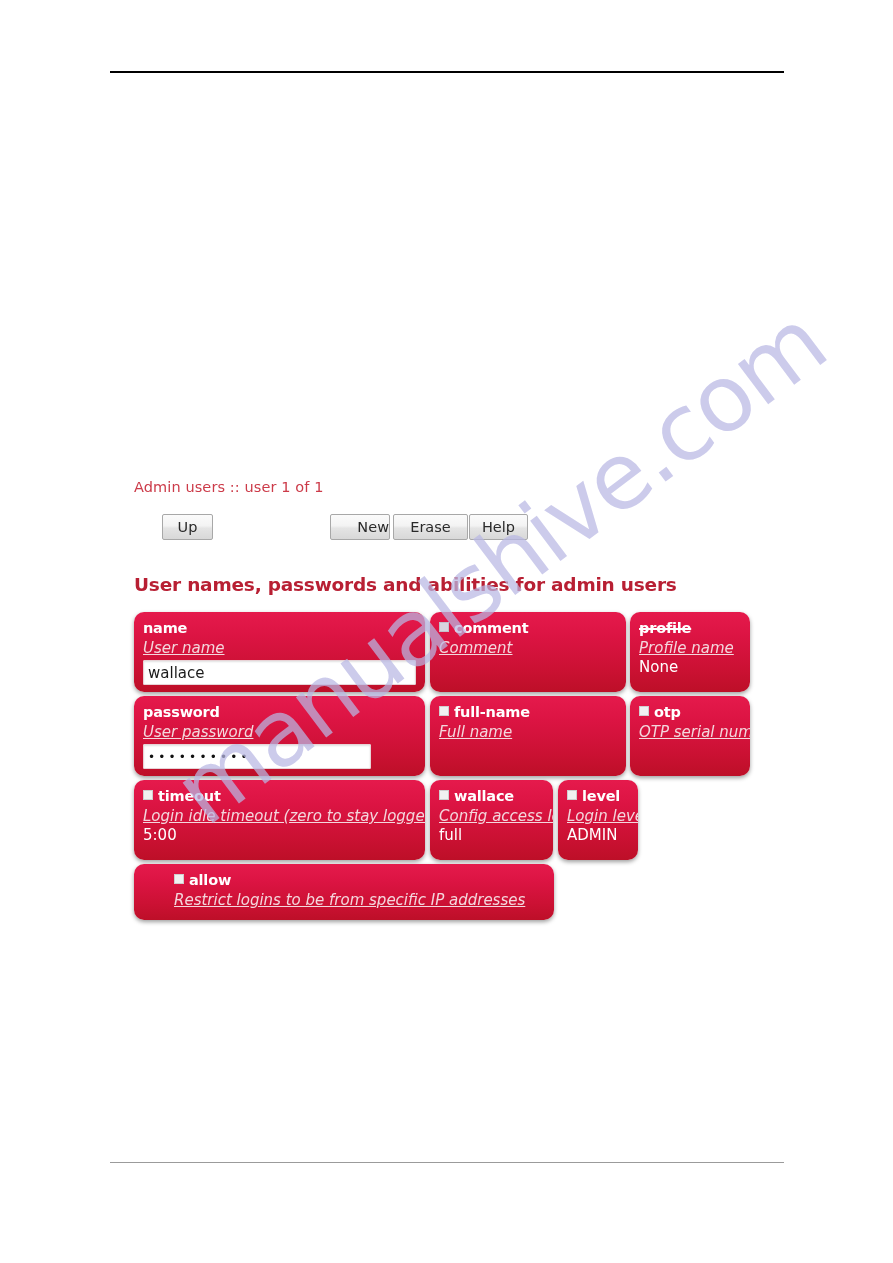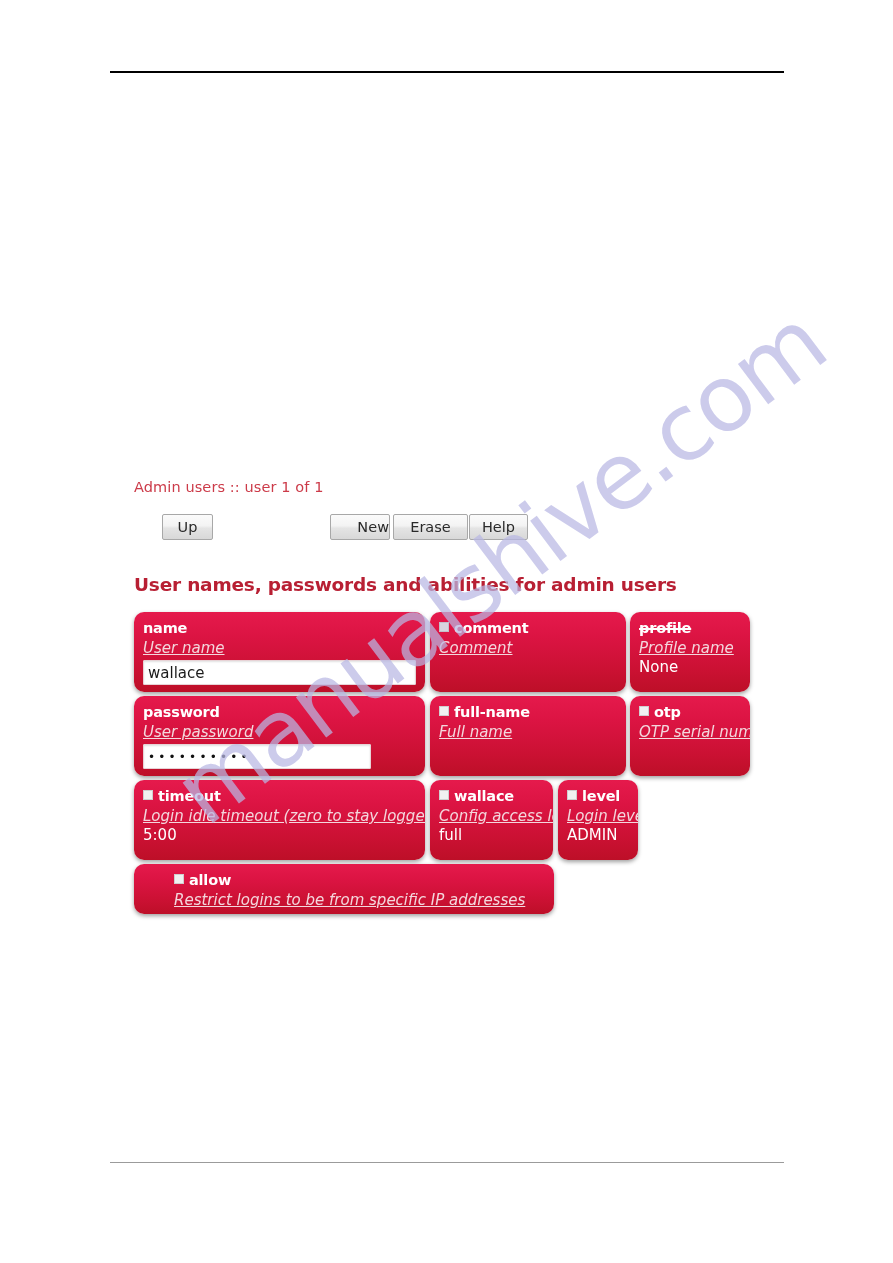--- a/index.html
+++ b/index.html
@@ -143,21 +143,21 @@
   .col-c { left: 496px; width: 120px; }
 
   .col-a-narrow { left: 0px;   width: 291px; }
   .col-b-narrow { left: 296px; width: 123px; }
   .col-c-narrow { left: 424px; width: 80px; }
 
   .col-wide { left: 0px; width: 420px; }
 
   .card-h82 { height: 80px; }
   .card-h76 { height: 80px; }
-  .card-h56 { height: 50px; padding-left: 40px; }
+  .card-h56 { height: 56px; padding-left: 40px; }
 
   .card-title {
     font-size: 14.5px;
     font-weight: bold;
     color: #ffffff;
     line-height: 17px;
     letter-spacing: -0.2px;
     white-space: nowrap;
     display: block;
   }

